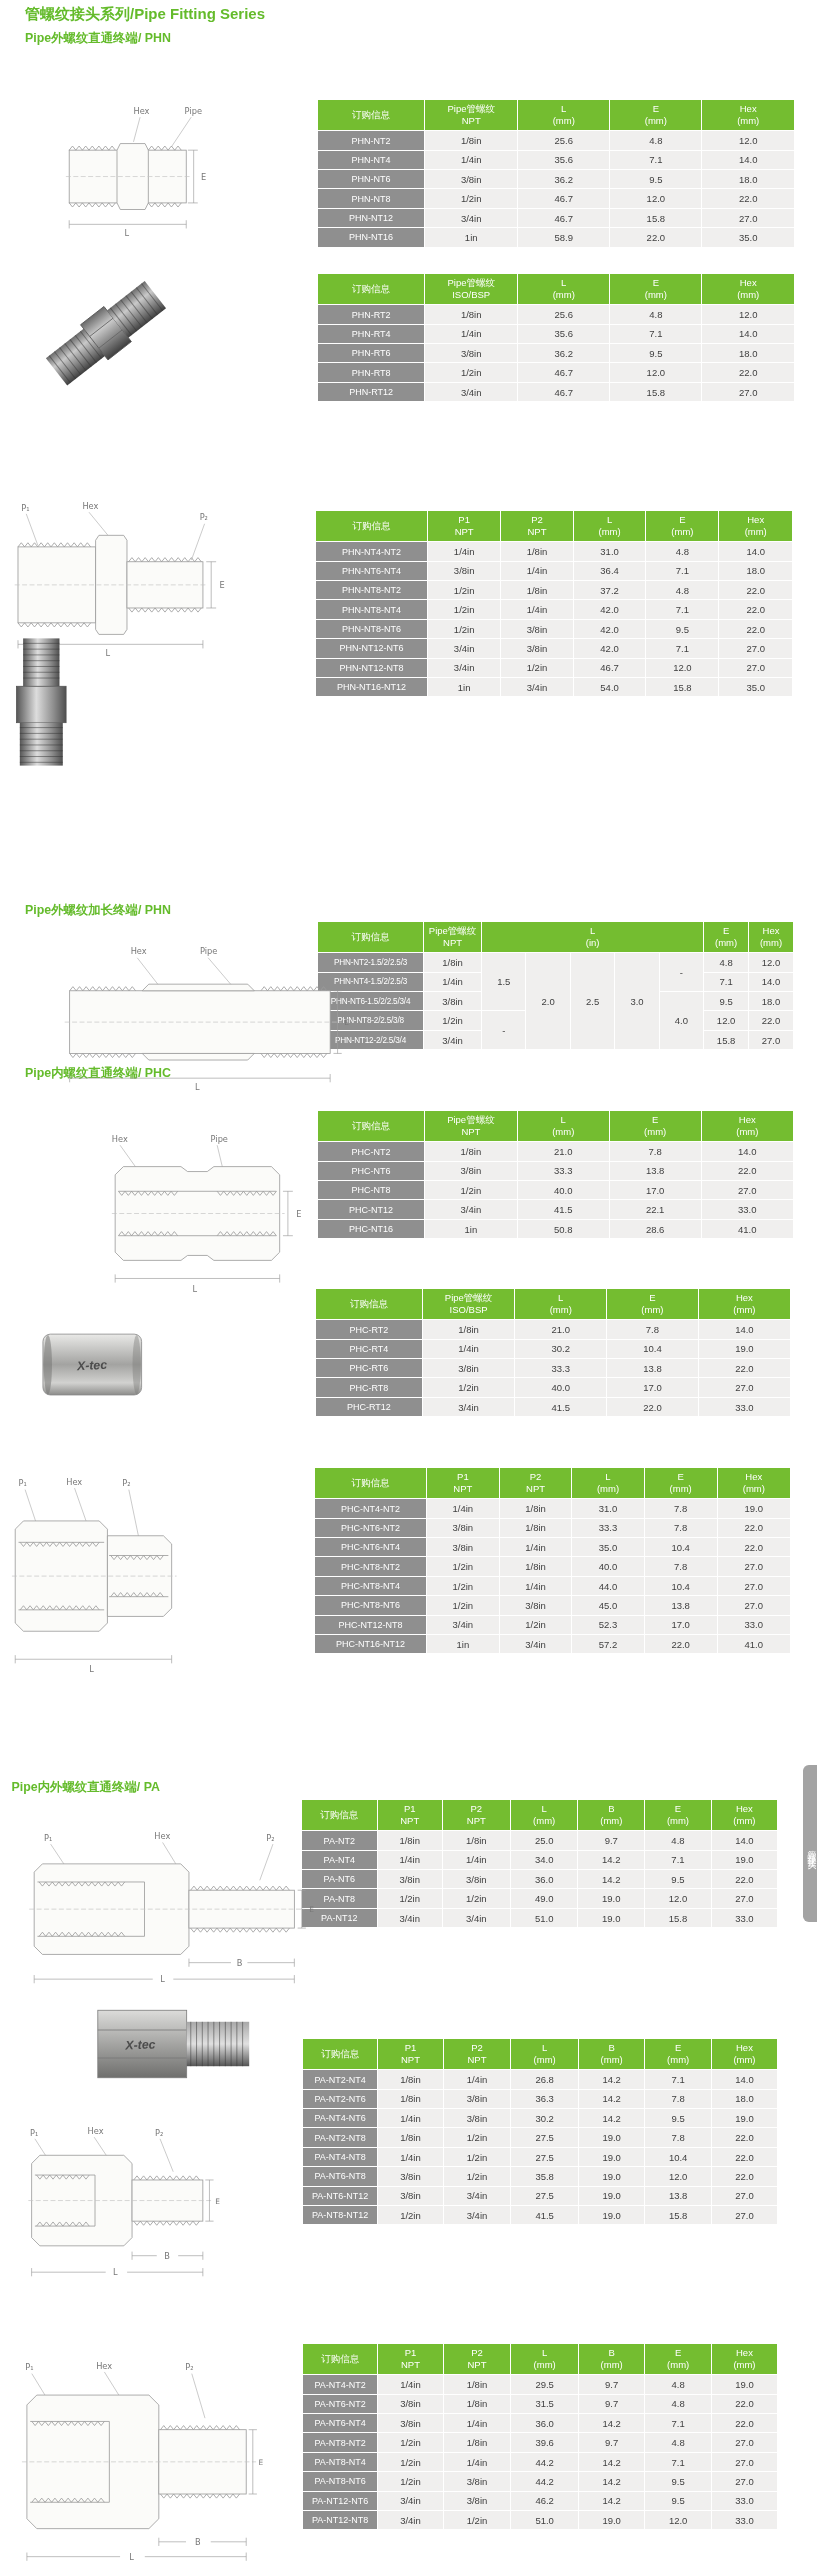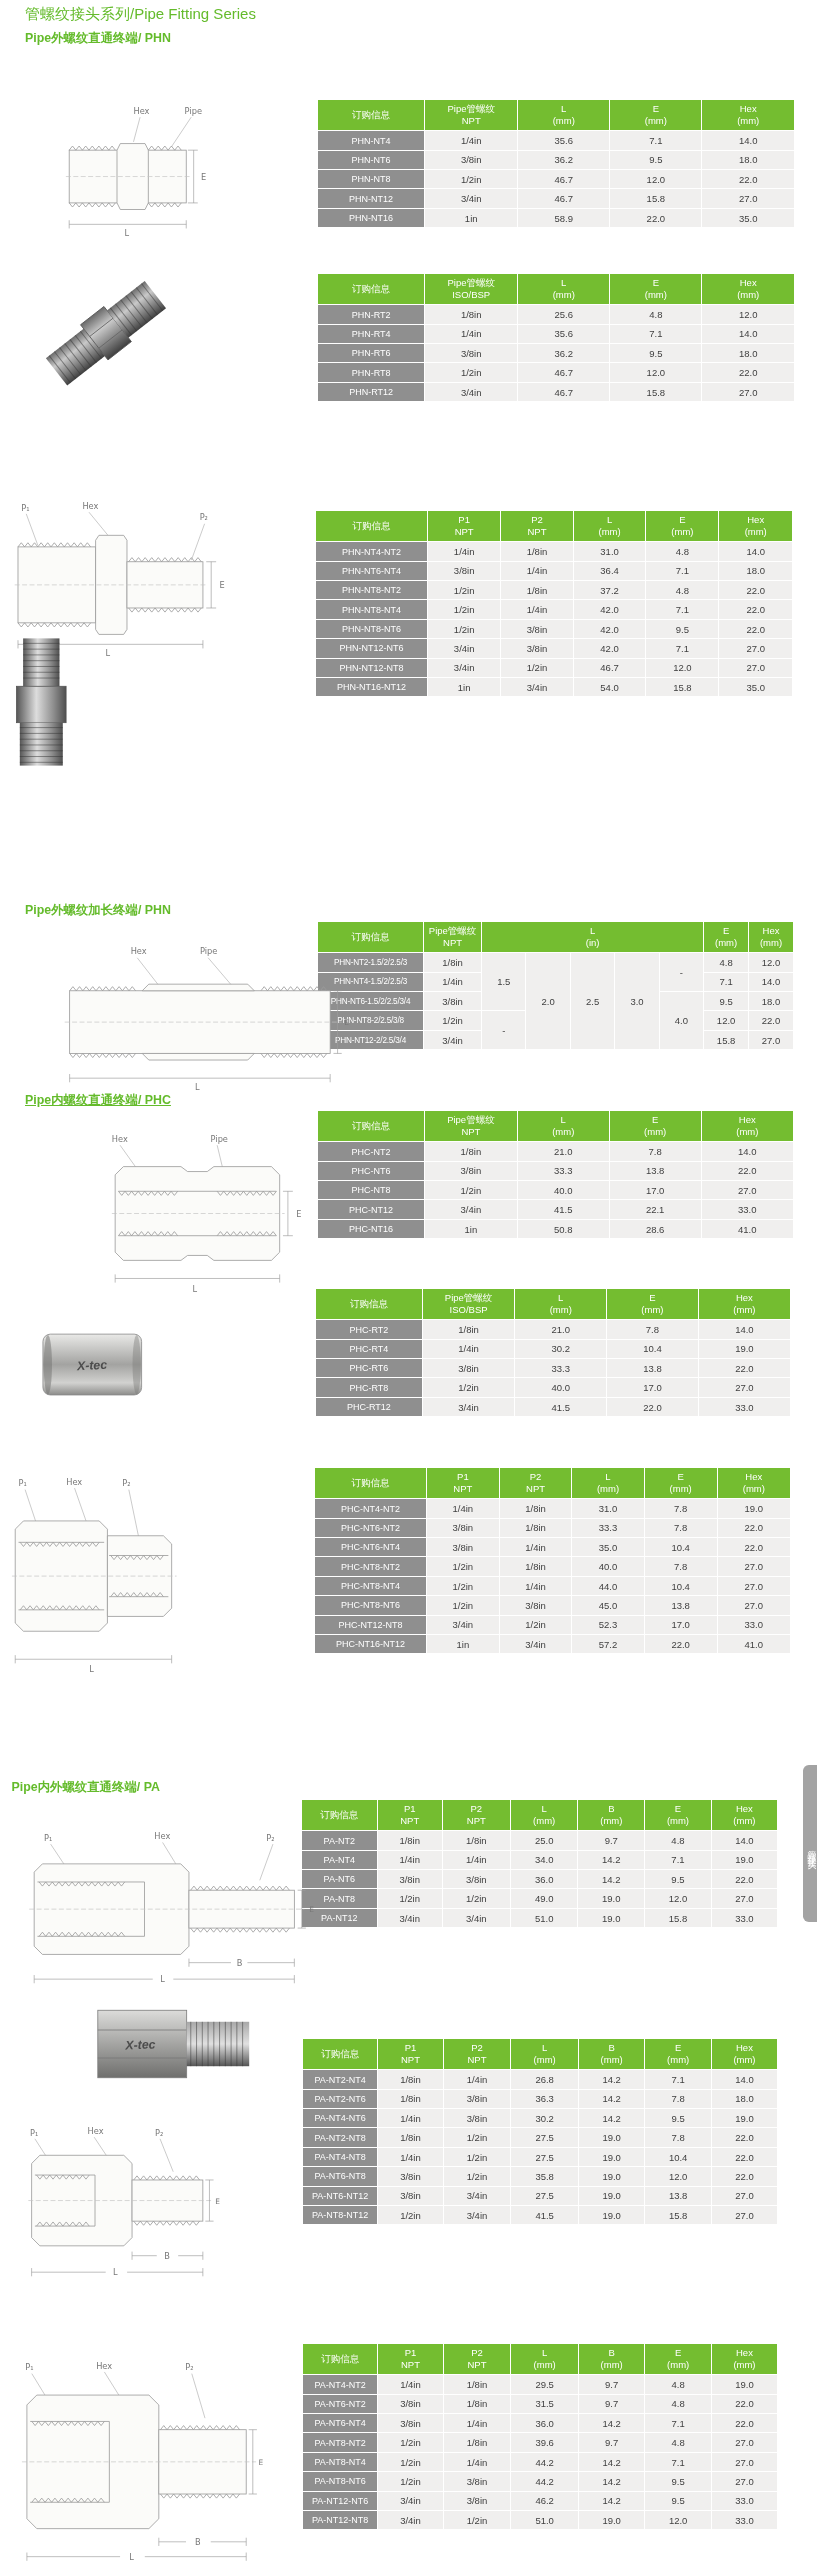--- a/index.html
+++ b/index.html
@@ -1,18 +1,18 @@
 <!DOCTYPE html>
 <html style="font-size:13px"><head>
 <meta charset="utf-8">
 <style>
   html,body{margin:0;padding:0;background:#fff;}
   #page{position:relative;width:818px;height:2576px;background:#fff;overflow:hidden;
         font-family:"Liberation Sans","DejaVu Sans",sans-serif;}
-  .title{position:absolute;color:#64bb2b;font-size:15px;font-weight:normal;letter-spacing:0;}
+  .title{position:absolute;color:#64bb2b;font-size:15px;font-weight:bold;letter-spacing:0;}
   .sechead{position:absolute;color:#64bb2b;font-size:12.4px;font-weight:bold;}
   table.tbl{position:absolute;border-collapse:separate;border-spacing:1.6px 1.6px;table-layout:fixed;}
   table.tbl th{background:#74bd30;color:#fff;font-weight:normal;font-size:9.5px;line-height:1.25;
         padding:3.3px 0.8px;text-align:center;vertical-align:middle;}
   table.tbl td{background:#f0efee;color:#3f3f3f;font-size:9.5px;text-align:center;
         padding:3.7px 0.8px;vertical-align:middle;}
   table.tbl td.lbl{background:#8f8f8f;color:#fff;font-size:9px;white-space:nowrap;overflow:hidden;}
   table.t4 td.lbl{font-size:8.2px;letter-spacing:-0.2px;}
   .diag{position:absolute;}
   .diag svg{display:block;}
@@ -31,41 +31,48 @@
         font-family:"Liberation Sans",sans-serif;}
 </style>
 </head>
 <body>
 
 <div id="page">
 
   <div class="title" style="left:25px;top:5px;">管螺纹接头系列/Pipe Fitting Series</div>
   <div class="sechead" style="left:25px;top:30px;">Pipe外螺纹直通终端/ PHN</div>
   <div class="sechead" style="left:25px;top:902px;">Pipe外螺纹加长终端/ PHN</div>
-  <div class="sechead" style="left:25px;top:1092px;text-decoration:underline;">Pipe内螺纹直通终端/ PHC</div>
+  <div class="sechead" style="left:25px;top:1065px;">Pipe内螺纹直通终端/ PHC</div>
   <div class="sechead" style="left:11.5px;top:1779px;">Pipe内外螺纹直通终端/ PA</div>
 
   <table class="tbl" style="left:317px;top:99px;width:478px">
       <colgroup>
         <col style="width: 22.5%;">
         <col style="width: 19.5%;">
         <col style="width: 19.3%;">
         <col style="width: 19.3%;">
         <col style="width: 19.4%;">
       </colgroup>
       <thead>
         <tr>
           <th>订购信息</th>
           <th>Pipe管螺纹<br>NPT</th>
           <th>L<br>(mm)</th>
           <th>E<br>(mm)</th>
           <th>Hex<br>(mm)</th>
         </tr>
       </thead>
       <tbody>
+        <tr>
+          <td class="lbl">PHN-NT2</td>
+          <td>1/8in</td>
+          <td>25.6</td>
+          <td>4.8</td>
+          <td>12.0</td>
+        </tr>
         <tr>
           <td class="lbl">PHN-NT4</td>
           <td>1/4in</td>
           <td>35.6</td>
           <td>7.1</td>
           <td>14.0</td>
         </tr>
         <tr>
           <td class="lbl">PHN-NT6</td>
           <td>3/8in</td>

